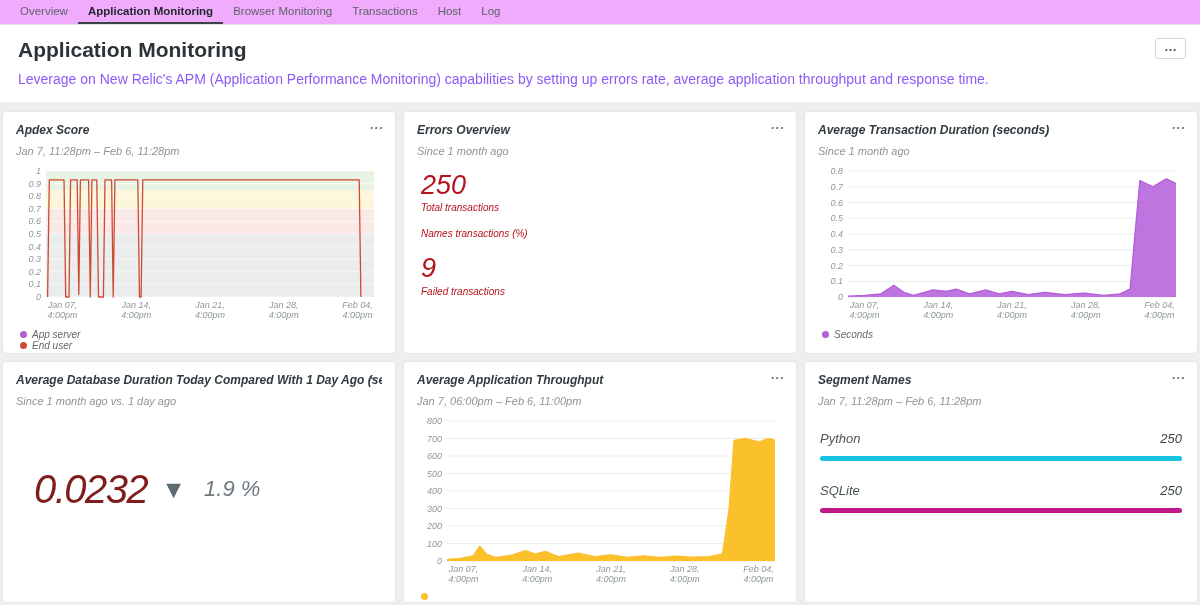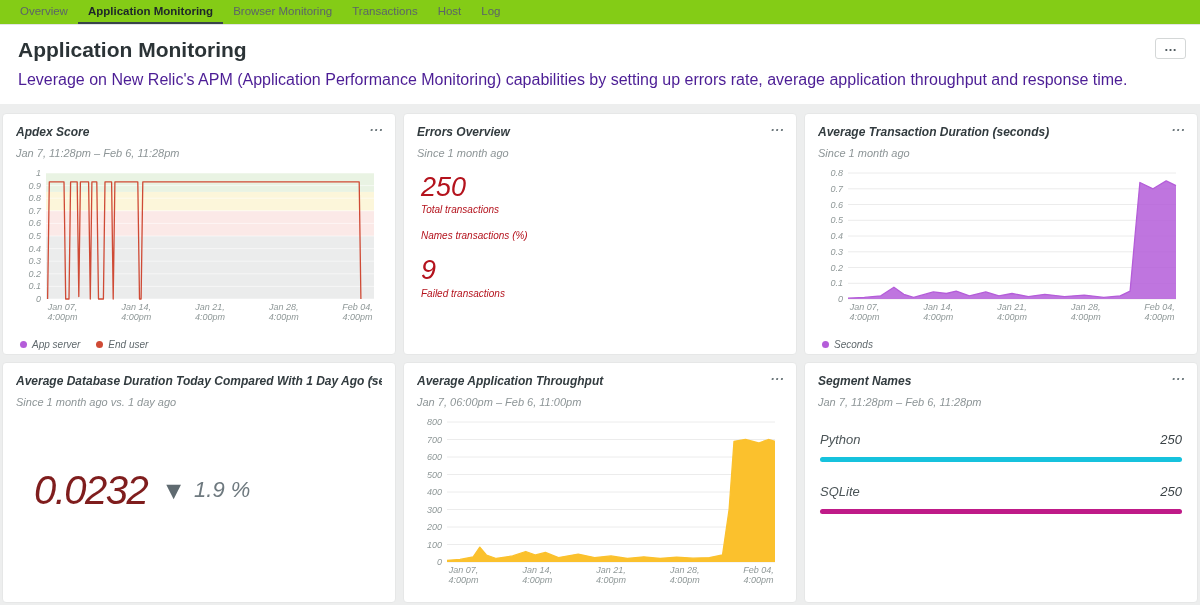--- a/index.html
+++ b/index.html
@@ -5,53 +5,53 @@
   * { margin:0; padding:0; box-sizing:border-box; }
   html,body { width:1200px; height:605px; overflow:hidden; }
   body {
     font-family:"Liberation Sans","DejaVu Sans",sans-serif;
     background:#edeeee; color:#323b3f;
     display:flex; flex-direction:column;
   }
   svg text { font-family:"Liberation Sans","DejaVu Sans",sans-serif; }
 
   
-  .nav { height:25px; flex:0 0 25px; background:#84cc16; border-bottom:1px solid #e3e5e5; display:flex; align-items:stretch; padding-left:10px; }
+  .nav { height:25px; flex:0 0 25px; background:#f0abfc; border-bottom:1px solid #e3e5e5; display:flex; align-items:stretch; padding-left:10px; }
   .nav-tab { font-size:11.5px; color:#5c6468; padding:0 10px; display:flex; align-items:center; cursor:pointer; border-bottom:2px solid transparent; white-space:nowrap; }
   .nav-tab.active { color:#1e2629; font-weight:bold; border-bottom-color:#39444a; }
 
   
   .header { background:#ffffff; padding:13px 18px 15px 18px; position:relative; flex:0 0 auto; }
   .header h1 { font-size:21px; color:#2b3336; font-weight:bold; }
-  .header p { font-size:16px; color:#4c1d95; margin-top:9px; }
+  .header p { font-size:14px; color:#8b5cf6; margin-top:9px; }
   .header-menu { position:absolute; right:14px; top:13px; width:31px; height:21px; border:1px solid #d4d7d7; border-radius:3px; background:#fff; color:#525c60; font-size:13px; line-height:15px; text-align:center; cursor:pointer; font-weight:bold; }
 
   
   .grid { flex:1; min-height:0; margin-top:9px; padding:0 2px 2px 2px; display:grid; grid-template-columns:repeat(3,1fr); grid-template-rows:repeat(2,1fr); gap:7px; }
   .card { background:#fff; border:1px solid #e6e7e7; border-radius:4px; padding:11px 13px; position:relative; overflow:hidden;font-style:italic; }
   .card-title { font-size:12px; font-weight:bold; color:#323b3f; padding-right:26px; white-space:nowrap; overflow:hidden; }
   .card-sub { font-size:11px; color:#8d9597; margin-top:8px; }
   .card-menu { position:absolute; top:5px; right:11px; color:#6e797d; font-size:13px; letter-spacing:1px; cursor:pointer; font-weight:bold; }
 
   .chart { margin-top:8px; }
-  .legend { display:flex; gap:16px; margin-top:10px; padding-left:4px; }
+  .legend { display:flex; margin-top:2px; padding-left:4px;flex-direction:column; }
   .legend-item { display:flex; align-items:center; gap:5px; font-size:10px; color:#5f686c; cursor:pointer; }
   .legend-dot { width:7px; height:7px; border-radius:50%; flex:0 0 auto; }
 
   
   .metrics { margin-top:14px; padding-left:4px; }
   .metric { margin-bottom:15px; }
   .metric-value { font-size:27px; line-height:1.05; }
   .metric-label { font-size:10px; margin-top:3px; }
 
   
   .big-row { display:flex; align-items:center; margin-top:60px; padding-left:18px; }
   .big-value { font-size:40px; color:#7f1d1d; letter-spacing:-1.5px; font-weight:normal; }
   .delta-icon { font-size:25px; color:#5f6a70; margin-left:14px; }
-  .delta-value { font-size:22px; color:#6e797f; margin-left:8px; }
+  .delta-value { font-size:22px; color:#6e797f; margin-left:18px; }
 
   
   .segments { margin-top:24px; padding:0 2px; }
   .seg-row { margin-bottom:22px; }
   .seg-head { display:flex; justify-content:space-between; font-size:13px; color:#4b5457; }
   .seg-val { color:#3b4347; }
   .seg-bar { height:5px; border-radius:3px; margin-top:10px; }
 </style>
 </head>
 <body>

